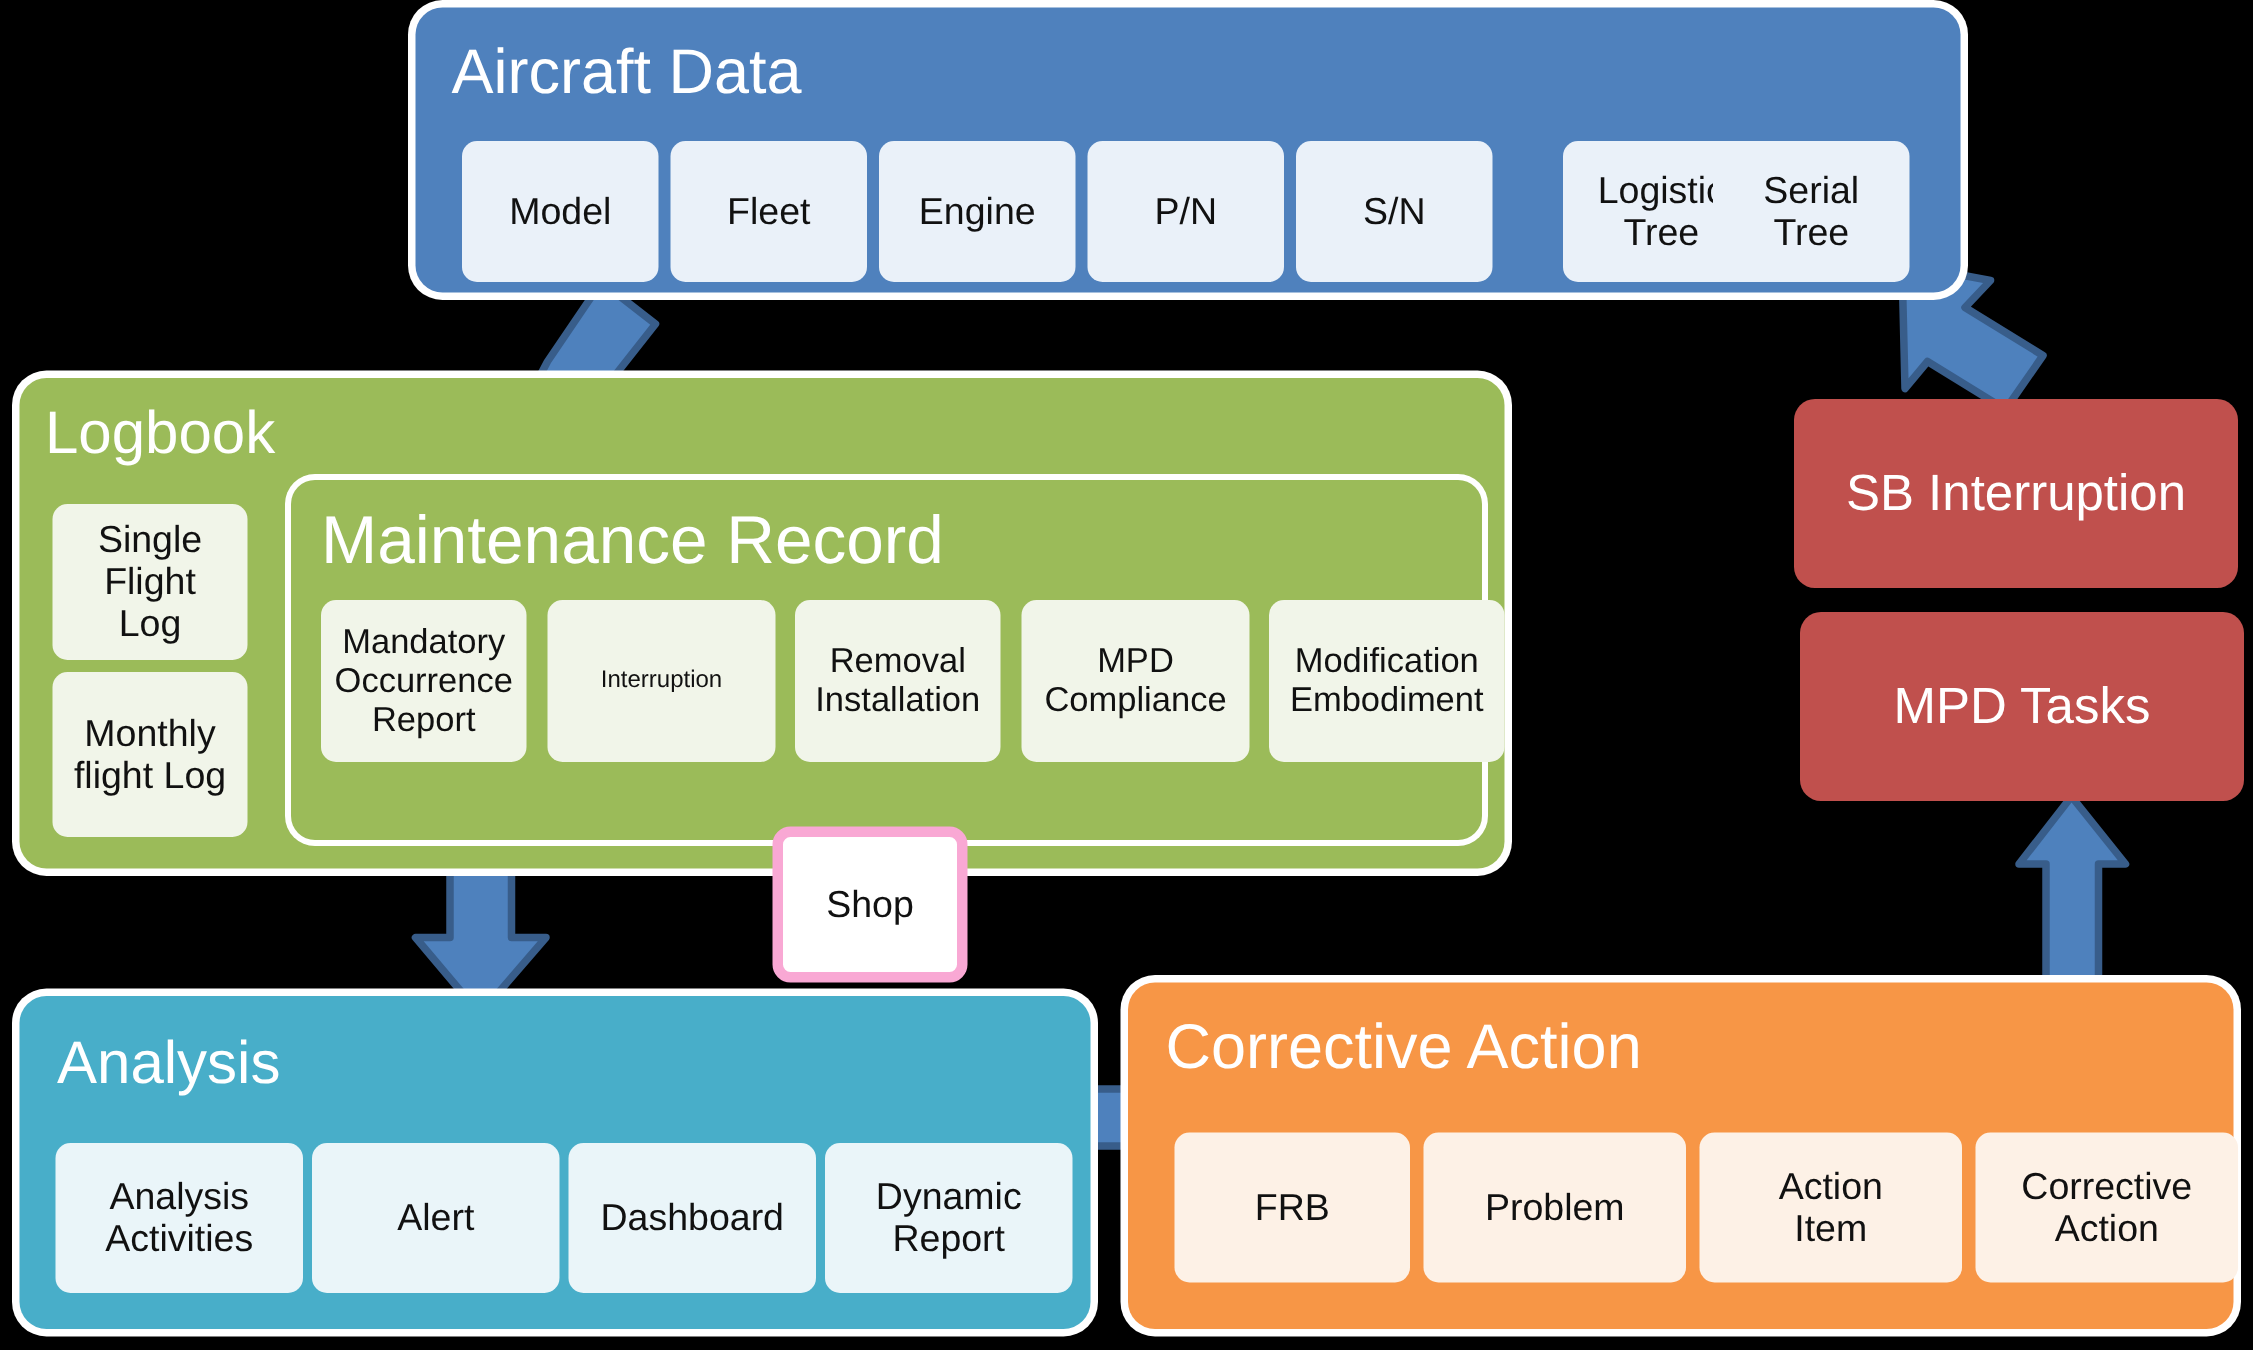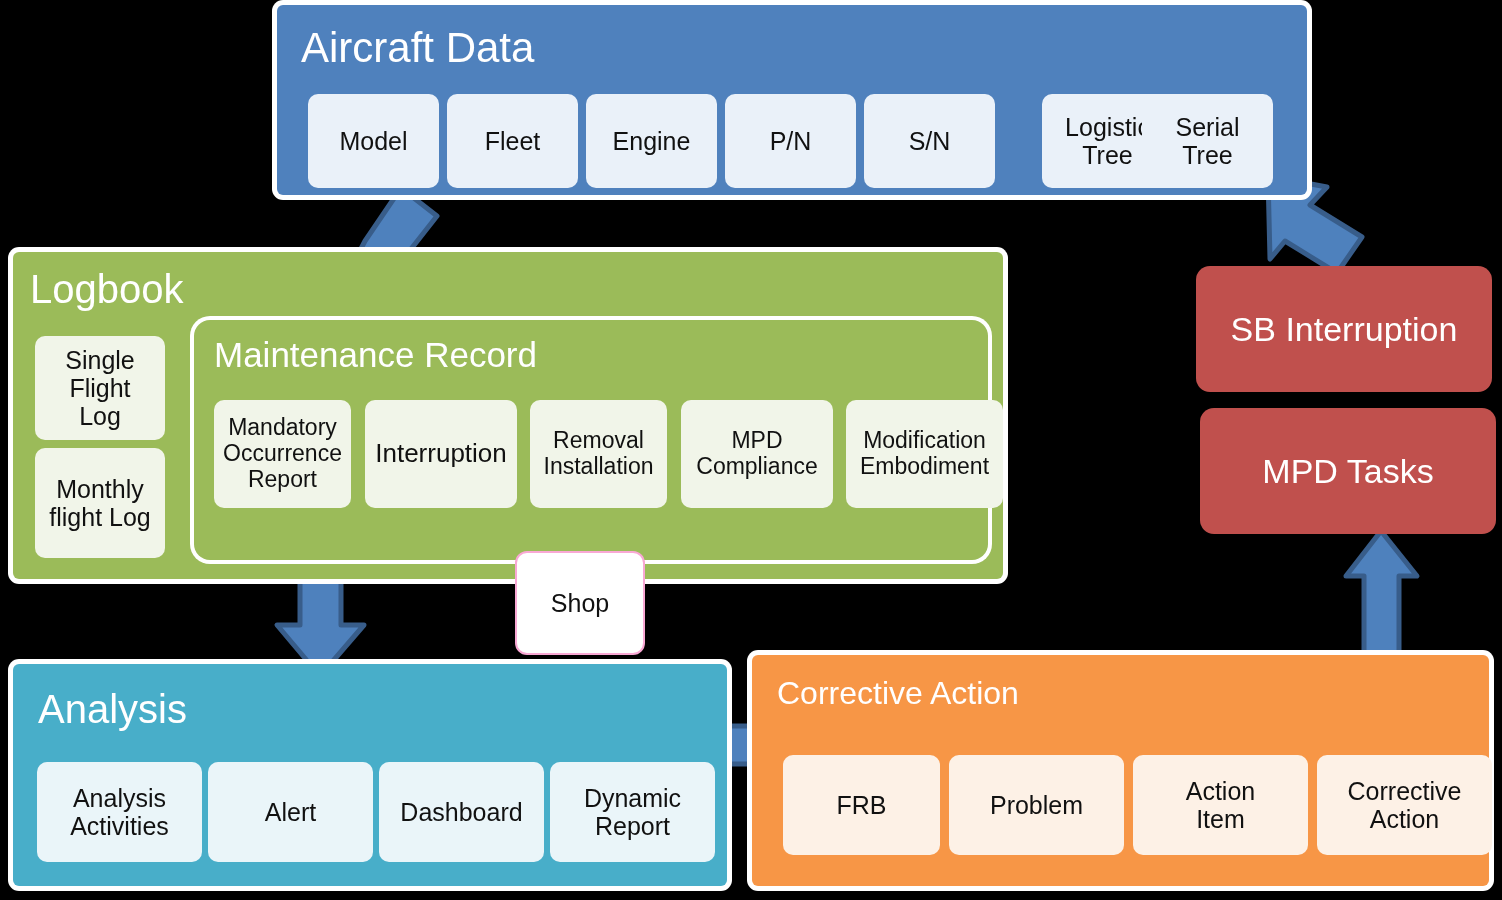--- a/index.html
+++ b/index.html
@@ -14,21 +14,21 @@
     position: relative;
     width: 1502px;
     height: 900px;
     background: #000000;
     overflow: hidden;
   }
 
   
   .group {
     position: absolute;
-    border-radius: 6px;
+    border-radius: 18px;
     box-sizing: border-box;
     box-shadow: 0 0 0 5px #ffffff;
   }
   .group-title {
     position: absolute;
     color: #ffffff;
     font-weight: 400;
     line-height: 1;
     white-space: nowrap;
   }
@@ -79,21 +79,21 @@
     font-size: 34px;
     box-sizing: border-box;
   }
 
   
   .shop-tile {
     position: absolute;
     box-sizing: border-box;
     border-radius: 12px;
     background: #ffffff;
-    border: 2px solid #f9a8d4;
+    border: 7px solid #f9a8d4;
     display: flex;
     align-items: center;
     justify-content: center;
     font-size: 25px;
     color: #111111;
   }
 
   
   #arrows {
     position: absolute;
@@ -143,43 +143,43 @@
     <div class="tile tile-blue" style="left:865px; top:89px; width:131px; height:94px;">Serial<br>Tree</div>
   </div>
 
   <div class="group green-bg" style="left:13px; top:252px; width:990px; height:327px;">
     <div class="group-title" style="left:17px; top:17px; font-size:40px;">Logbook</div>
 
     <div class="tile tile-green" style="left:22px; top:84px; width:130px; height:104px;">Single Flight<br>Log</div>
     <div class="tile tile-green" style="left:22px; top:196px; width:130px; height:110px;">Monthly<br>flight Log</div>
 
     <div class="subgroup green-bg" style="left:181px; top:68px; width:794px; height:240px;">
-      <div class="group-title" style="left:20px; top:17px; font-size:35px;">Maintenance Record</div>
+      <div class="group-title" style="left:20px; top:17px; font-size:45px;">Maintenance Record</div>
 
       <div class="tile tile-green" style="left:20px; top:80px; width:137px; height:108px; font-size:23px;">Mandatory<br>Occurrence<br>Report</div>
-      <div class="tile tile-green" style="left:171px; top:80px; width:152px; height:108px; font-size:26px;">Interruption</div>
+      <div class="tile tile-green" style="left:171px; top:80px; width:152px; height:108px; font-size:16px;">Interruption</div>
       <div class="tile tile-green" style="left:336px; top:80px; width:137px; height:108px; font-size:23px;text-align:center;">Removal<br>Installation</div>
       <div class="tile tile-green" style="left:487px; top:80px; width:152px; height:108px; font-size:23px;">MPD<br>Compliance</div>
       <div class="tile tile-green" style="left:652px; top:80px; width:157px; height:108px; font-size:23px;">Modification<br>Embodiment</div>
     </div>
   </div>
 
   <div class="shop-tile" style="left:515px; top:551px; width:130px; height:104px;">Shop</div>
 
   <div class="group teal-bg" style="left:13px; top:664px; width:714px; height:222px;">
     <div class="group-title" style="left:25px; top:25px; font-size:40px;">Analysis</div>
 
     <div class="tile tile-teal" style="left:24px; top:98px; width:165px; height:100px;">Analysis<br>Activities</div>
     <div class="tile tile-teal" style="left:195px; top:98px; width:165px; height:100px;">Alert</div>
     <div class="tile tile-teal" style="left:366px; top:98px; width:165px; height:100px;">Dashboard</div>
     <div class="tile tile-teal" style="left:537px; top:98px; width:165px; height:100px;">Dynamic<br>Report</div>
   </div>
 
   <div class="group orange-bg" style="left:752px; top:655px; width:737px; height:231px;">
-    <div class="group-title" style="left:25px; top:22px; font-size:32px;">Corrective Action</div>
+    <div class="group-title" style="left:25px; top:22px; font-size:42px;">Corrective Action</div>
 
     <div class="tile tile-orange" style="left:31px; top:100px; width:157px; height:100px;">FRB</div>
     <div class="tile tile-orange" style="left:197px; top:100px; width:175px; height:100px;">Problem</div>
     <div class="tile tile-orange" style="left:381px; top:100px; width:175px; height:100px;">Action<br>Item</div>
     <div class="tile tile-orange" style="left:565px; top:100px; width:175px; height:100px;">Corrective<br>Action</div>
   </div>
 
   <div class="redbox red-bg" style="left:1196px; top:266px; width:296px; height:126px;">SB Interruption</div>
 
   <div class="redbox red-bg" style="left:1200px; top:408px; width:296px; height:126px;">MPD Tasks</div>

